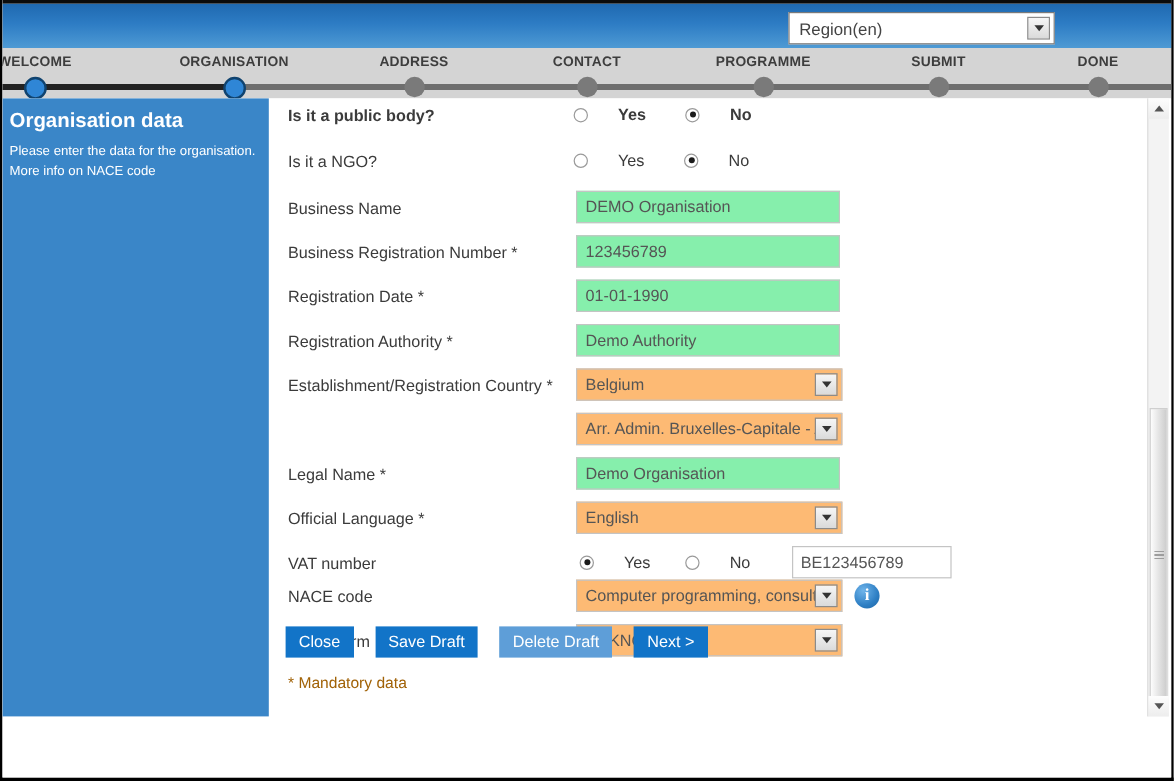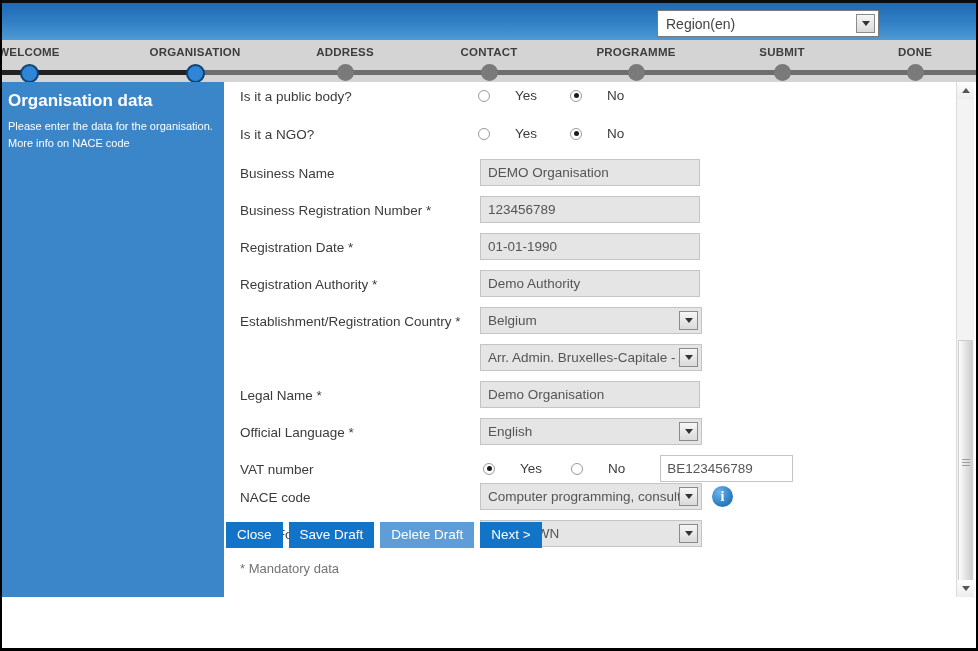--- a/index.html
+++ b/index.html
@@ -194,34 +194,34 @@
     position: absolute;
     left: 240px;
     top: 0;
   }
 
   .textbox {
     width: 220px;
     height: 27px;
     border: 1px solid #c4c4c4;
     box-sizing: border-box;
-    background: #e5e5e5;
+    background: #86efac;
     font-size: 13.5px;
     color: #555555;
     line-height: 25px;
     padding-left: 7px;
     white-space: nowrap;
     overflow: hidden;
   }
   .selectbox {
     width: 222px;
     height: 27px;
     border: 1px solid #c4c4c4;
     box-sizing: border-box;
-    background: #e5e5e5;
+    background: #fdba74;
     display: flex;
     align-items: center;
   }
   .selectbox .sel-text {
     flex: 1;
     padding-left: 7px;
     font-size: 13.5px;
     color: #555555;
     white-space: nowrap;
     overflow: hidden;
@@ -283,31 +283,31 @@
     font-size: 14px;
     line-height: 21px;
     text-align: center;
   }
 
   .mandatory {
     position: absolute;
     left: 2px;
     top: 0;
     font-size: 13px;
-    color: #737373;
+    color: #a16207;
     line-height: 24px;
   }
 
   
   .buttons {
     position: absolute;
-    left: 224px;
+    left: 236px;
     top: 522px;
     display: flex;
-    gap: 6px;
+    gap: 18px;
     border-radius: 11px;
   }
   .btn {
     height: 26px;
     background: #1274c8;
     color: #ffffff;
     font-size: 13.5px;
     line-height: 26px;
     padding: 0 11px;
     border: none;
@@ -416,21 +416,21 @@
   <div class="content">
 
     <div class="sidebar">
       <div class="sidebar-title">Organisation data</div>
       <div class="sidebar-desc">Please enter the data for the organisation.</div>
       <div class="sidebar-link">More info on NACE code</div>
     </div>
 
     <div class="form">
 
-      <div class="row" style="height:38px;">
+      <div class="row" style="height:38px;font-weight:bold;">
         <div class="label">Is it a public body?</div>
         <div class="ctrl">
           <div class="radio-group">
             <span class="radio"></span>
             <span class="radio-label">Yes</span>
             <span class="radio checked"></span>
             <span class="radio-label">No</span>
           </div>
         </div>
       </div>

